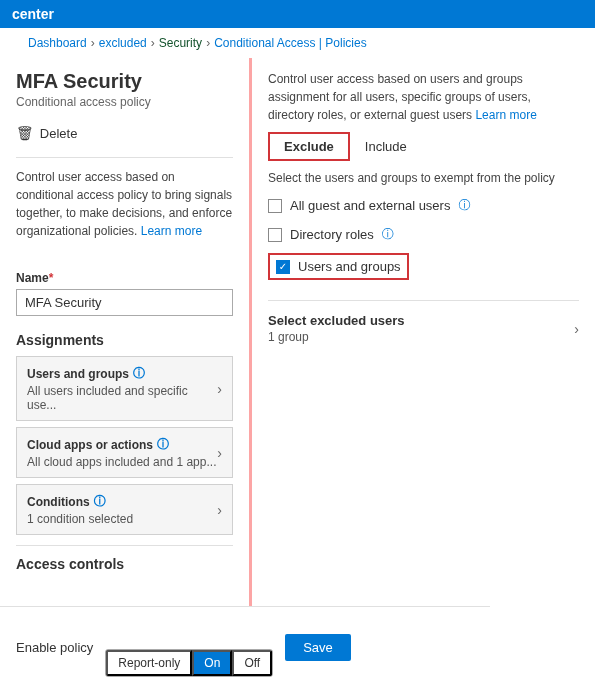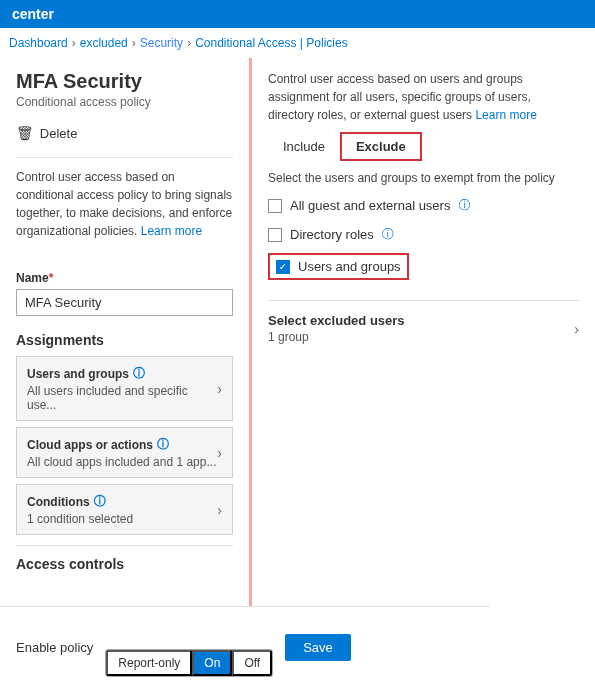--- a/index.html
+++ b/index.html
@@ -7,21 +7,21 @@
 
     .top-bar {
       background: #0078d4;
       color: #fff;
       padding: 6px 12px;
       font-size: 14px;
       font-weight: 600;
     }
 
     .breadcrumb {
-      padding: 8px 9px;
+      padding: 8px 28px;
       font-size: 12px;
       color: #0078d4;
       display: flex;
       align-items: center;
       gap: 4px;
     }
     .breadcrumb span { color: #666; }
 
     .main-content {
       display: flex;
@@ -308,21 +308,21 @@
 
 <div class="top-bar">
   <span>center</span>
 </div>
 
 <div class="breadcrumb">
   <a href="#" style="color:#0078d4;text-decoration:none;">Dashboard</a>
   <span>›</span>
   <a href="#" style="color:#0078d4;text-decoration:none;">excluded</a>
   <span>›</span>
-  <a href="#" style="color:#3b82f6;text-decoration:none;">Security</a>
+  <a href="#" style="color:#14532d;text-decoration:none;">Security</a>
   <span>›</span>
   <a href="#" style="color:#0078d4;text-decoration:none;">Conditional Access | Policies</a>
 </div>
 
 <div class="main-content">
 
   <div class="left-panel">
     <div class="page-title">MFA Security</div>
     <div class="page-subtitle">Conditional access policy</div>
 
@@ -384,22 +384,22 @@
     <div class="access-controls-title">Access controls</div>
   </div>
 
   <div class="right-panel">
     <p class="right-description">
       <span>Control user access based on users and groups assignment for all users, specific groups of users, directory roles, or external guest users</span>
       <a href="#"> <span>Learn more</span></a>
     </p>
 
     <div class="tabs">
+      <button class="tab active">Exclude</button>
       <button class="tab">Include</button>
-      <button class="tab active">Exclude</button>
     </div>
 
     <p class="exempt-text">Select the users and groups to exempt from the policy</p>
 
     
     <div class="checkbox-row">
       <div class="checkbox"></div>
       <span class="checkbox-label">All guest and external users</span>
       <span class="info-icon">ⓘ</span>
     </div>

